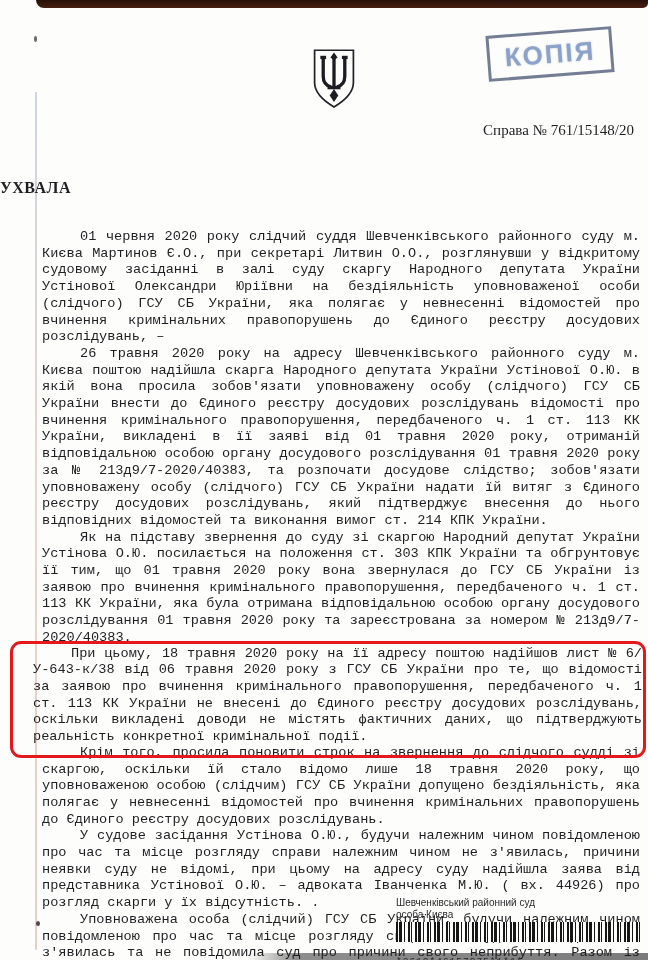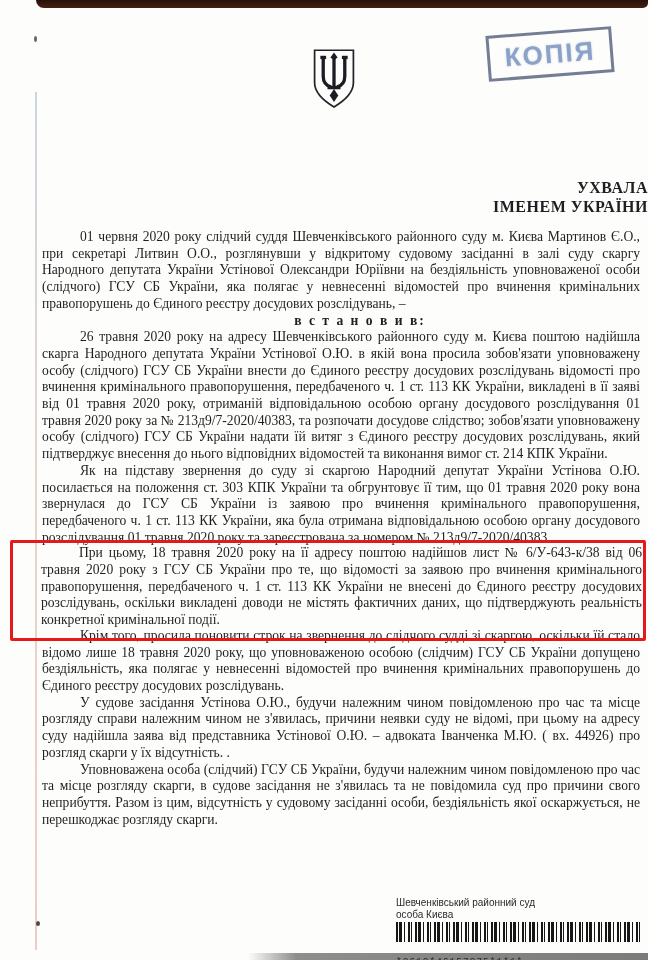--- a/index.html
+++ b/index.html
@@ -23,30 +23,30 @@
   
   .stamp{position:absolute;left:487px;top:31px;width:120px;height:40px;
     border:3px solid rgba(80,93,122,.8);transform:rotate(-4.5deg);
     display:flex;align-items:center;justify-content:center;
     font-family:"Liberation Sans",sans-serif;font-weight:bold;font-size:26px;
     letter-spacing:2px;color:rgba(128,153,196,.85);text-shadow:0 0 2px rgba(128,153,196,.5);}
   
   .case-block{position:absolute;top:120px;right:14px;text-align:right;
     font-size:15px;line-height:21px;}
   
-  .title-block{position:absolute;top:178px;left:0;right:0;text-align:right;
+  .title-block{position:absolute;top:178px;left:0;right:0;text-align:left;
     font-weight:bold;font-size:16px;line-height:19px;letter-spacing:.5px;}
   
   .content{position:absolute;top:229px;left:42px;width:598px;
     font-size:13.6px;line-height:16.7px;text-align:justify;}
-  .content p{margin:0;text-indent:38px;}
+  .content p{margin:0;text-indent:38px;font-family:Liberation Mono, monospace;}
   .established{ text-align:center;font-weight:bold;letter-spacing:2px;
     margin:4px 0 3px;text-indent:0;}
-  .highlight-box{position:relative;z-index:2;border:3.5px solid #e5181b;border-radius:2px;
-    margin:-6px -6px -13px -32px;padding:2px 1px 9px 28px;}
+  .highlight-box{position:relative;z-index:2;border:3.5px solid #e5181b;border-radius:11px;
+    margin:-6px -6px -13px -32px;padding:2px 1px 9px 20px;}
   
   .footer{position:absolute;top:897px;right:8px;width:244px;text-align:left;
     font-family:"Liberation Sans",sans-serif;font-size:10px;line-height:11.5px;color:#2a2a2e;}
   .barcode{height:20px;margin-top:2px;
     background:repeating-linear-gradient(90deg,
       #161616 0 2px,#fdfdfb 2px 3px,#161616 3px 6px,#fdfdfb 6px 8px,
       #161616 8px 9px,#fdfdfb 9px 12px,#161616 12px 14px,#fdfdfb 14px 15px,
       #161616 15px 16px,#fdfdfb 16px 19px);}
   .barcode-number{font-size:9.5px;letter-spacing:1px;margin-top:14px;
     font-family:"Liberation Mono","DejaVu Sans Mono",monospace;}
@@ -76,30 +76,29 @@
       <path d="M32 6 l5 7 -5 4 -5 -4 z" fill="#1c1c22"></path>
       <path d="M32 57 l6 9 -6 9 -6 -9 z" fill="#1c1c22"></path>
     </svg>
   </div>
 
   <div class="stamp">
     <span>КОПІЯ</span>
   </div>
 
   <div class="case-block">
+    <div>Справа № 761/15148/20</div>
   </div>
 
   <div class="title-block">
     <div>УХВАЛА</div>
-    <div>ІМЕНЕМ УКРАЇНИ</div>
   </div>
 
   <div class="content">
     <p>01 червня 2020 року слідчий суддя Шевченківського районного суду м. Києва Мартинов Є.О., при секретарі Литвин О.О., розглянувши у відкритому судовому засіданні в залі суду скаргу Народного депутата України Устінової Олександри Юріївни на бездіяльність уповноваженої особи (слідчого) ГСУ СБ України, яка полягає у невнесенні відомостей про вчинення кримінальних правопорушень до Єдиного реєстру досудових розслідувань, –</p>
-    <p class="established">в с т а н о в и в:</p>
     <p>26 травня 2020 року на адресу Шевченківського районного суду м. Києва поштою надійшла скарга Народного депутата України Устінової О.Ю. в якій вона просила зобов'язати уповноважену особу (слідчого) ГСУ СБ України внести до Єдиного реєстру досудових розслідувань відомості про вчинення кримінального правопорушення, передбаченого ч. 1 ст. 113 КК України, викладені в її заяві від 01 травня 2020 року, отриманій відповідальною особою органу досудового розслідування 01 травня 2020 року за № 213д9/7-2020/40383, та розпочати досудове слідство; зобов'язати уповноважену особу (слідчого) ГСУ СБ України надати їй витяг з Єдиного реєстру досудових розслідувань, який підтверджує внесення до нього відповідних відомостей та виконання вимог ст. 214 КПК України.</p>
     <p>Як на підставу звернення до суду зі скаргою Народний депутат України Устінова О.Ю. посилається на положення ст. 303 КПК України та обгрунтовує її тим, що 01 травня 2020 року вона звернулася до ГСУ СБ України із заявою про вчинення кримінального правопорушення, передбаченого ч. 1 ст. 113 КК України, яка була отримана відповідальною особою органу досудового розслідування 01 травня 2020 року та зареєстрована за номером № 213д9/7-2020/40383.</p>
     <div class="highlight-box">
       <p>При цьому, 18 травня 2020 року на її адресу поштою надійшов лист № 6/У-643-к/38 від 06 травня 2020 року з ГСУ СБ України про те, що відомості за заявою про вчинення кримінального правопорушення, передбаченого ч. 1 ст. 113 КК України не внесені до Єдиного реєстру досудових розслідувань, оскільки викладені доводи не містять фактичних даних, що підтверджують реальність конкретної кримінальної події.</p>
     </div>
     <p>Крім того, просила поновити строк на звернення до слідчого судді зі скаргою, оскільки їй стало відомо лише 18 травня 2020 року, що уповноваженою особою (слідчим) ГСУ СБ України допущено бездіяльність, яка полягає у невнесенні відомостей про вчинення кримінальних правопорушень до Єдиного реєстру досудових розслідувань.</p>
     <p>У судове засідання Устінова О.Ю., будучи належним чином повідомленою про час та місце розгляду справи належним чином не з'явилась, причини неявки суду не відомі, при цьому на адресу суду надійшла заява від представника Устінової О.Ю. – адвоката Іванченка М.Ю. ( вх. 44926) про розгляд скарги у їх відсутність. .</p>
     <p>Уповноважена особа (слідчий) ГСУ СБ України, будучи належним чином повідомленою про час та місце розгляду скарги, в судове засідання не з'явилась та не повідомила суд про причини свого неприбуття. Разом із цим, відсутність у судовому засіданні особи, бездіяльність якої оскаржується, не перешкоджає розгляду скарги.</p>
   </div>
 

